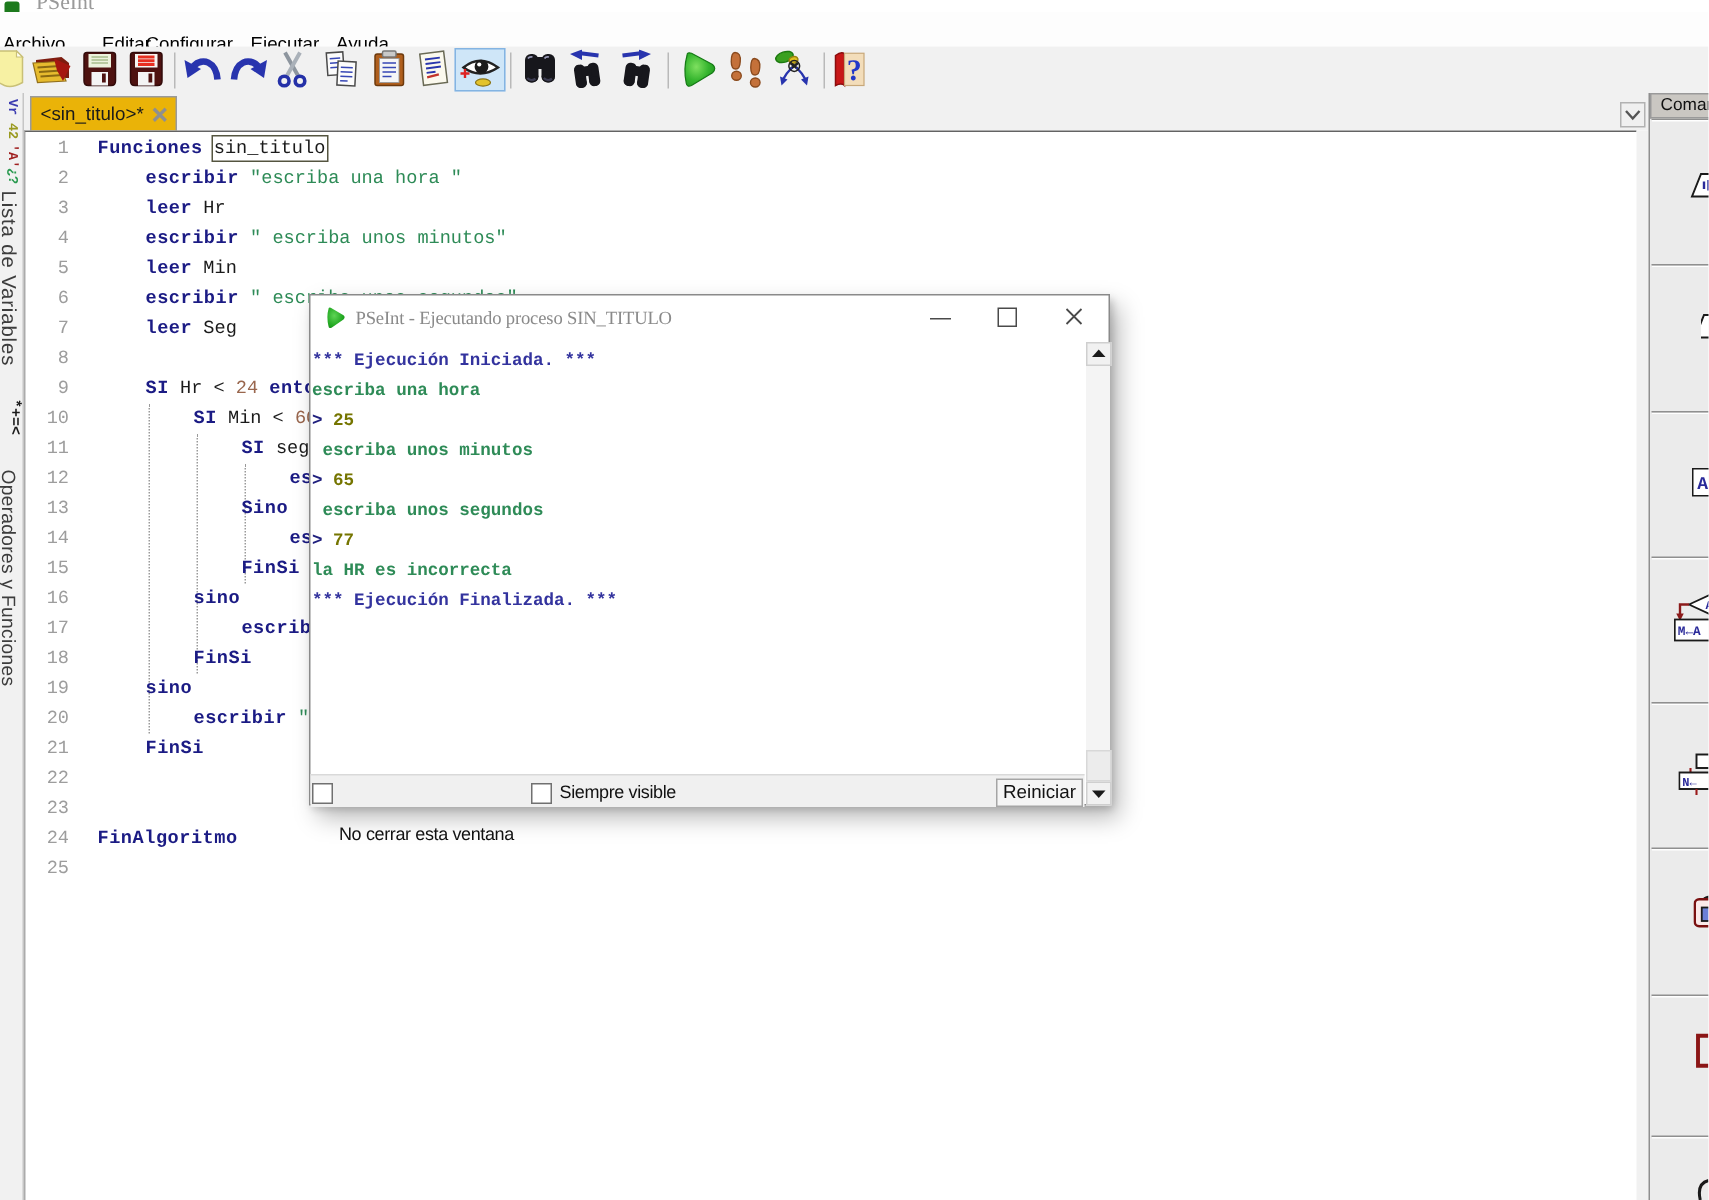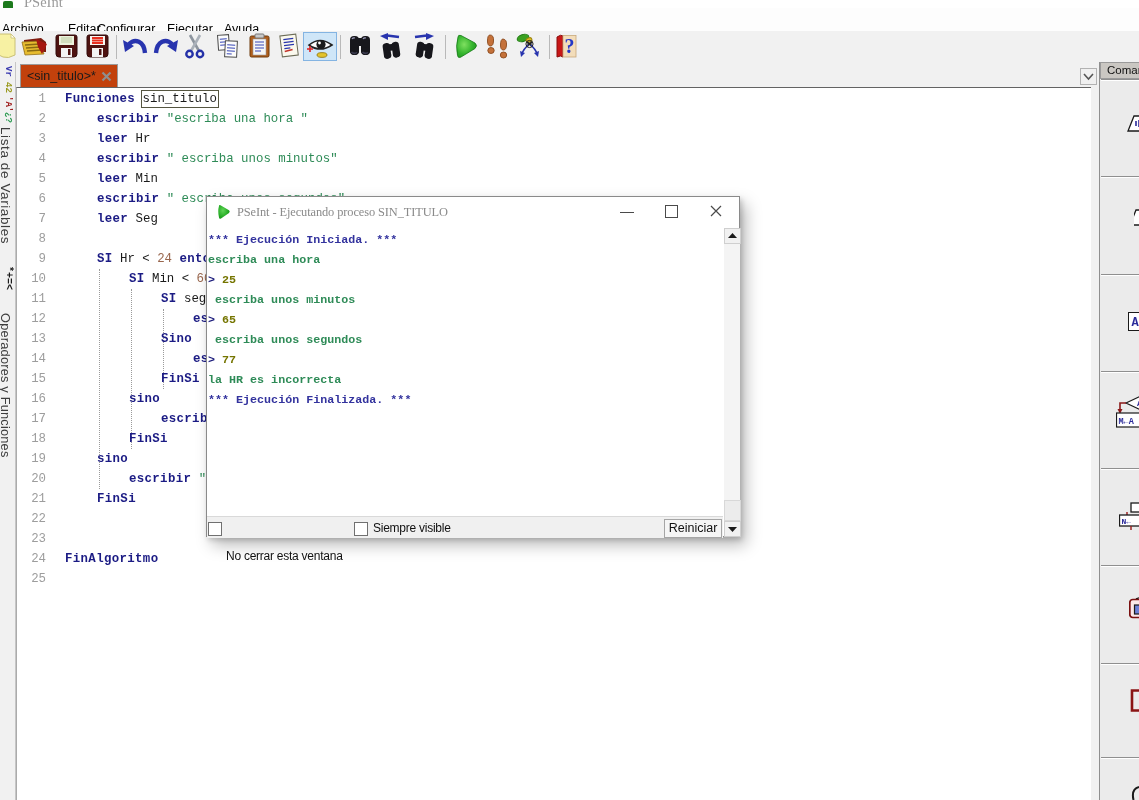--- a/index.html
+++ b/index.html
@@ -7,21 +7,21 @@
   font-family:"Liberation Sans",sans-serif;}
 .abs{position:absolute;}
 
 #titlebar{left:0;top:0;width:1063px;height:8px;background:#fff;overflow:hidden;font-family:Liberation Serif, serif;}
 #menubar{left:0;top:8px;width:1139px;height:23px;background:#fdfdfd;}
 .mitem{position:absolute;top:3px;font-size:12.5px;color:#000000;margin-top:11px;}
 #toolbar{left:0;top:31px;width:1139px;height:31px;background:#f1f1f1;}
 .sep{position:absolute;top:4px;width:1px;height:24px;background:#b9b9b9;}
 .ti{position:absolute;top:2px;}
 #tabstrip{left:0;top:62px;width:1139px;height:25px;background:#f1f1f1;}
-#tab{position:absolute;left:20px;top:2px;width:98px;height:23px;background:#c2410c;
+#tab{position:absolute;left:20px;top:2px;width:98px;height:23px;background:#eab308;
   border:1px solid #9a9a9a;border-bottom:none;box-sizing:border-box;}
 #tab span.tl{position:absolute;left:6px;top:4px;font-size:12.5px;color:#1a1a1a;}
 
 #leftstrip{left:0;top:62px;width:16px;height:738px;background:#f1f1f1;border-right:1px solid #c6c6c6;box-sizing:border-box;}
 .vtext{position:absolute;transform-origin:0 0;transform:rotate(90deg);white-space:nowrap;
   font-size:13.5px;letter-spacing:0.6px;color:#3d3d3d;}
 .vicon{position:absolute;transform-origin:0 0;transform:rotate(90deg);white-space:nowrap;
   font-size:9px;font-weight:bold;font-family:"Liberation Mono",monospace;}
 
 #editor{left:16px;top:87px;width:1075px;height:713px;background:#fff;border-top:1px solid #636363;border-left:1px solid #ababab;box-sizing:border-box;overflow:hidden;}

